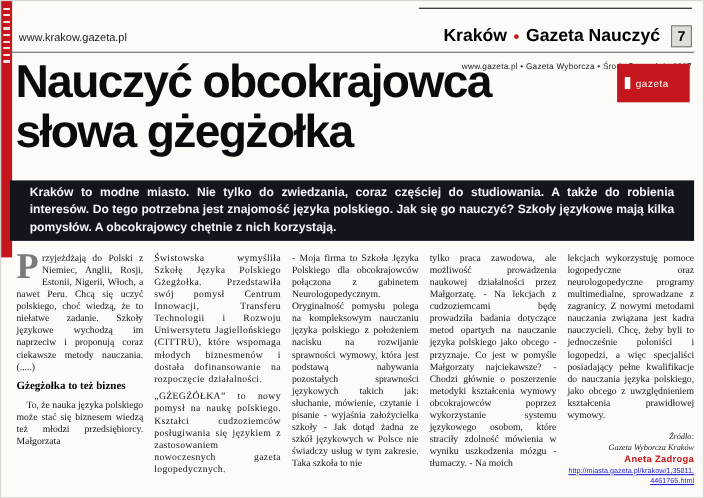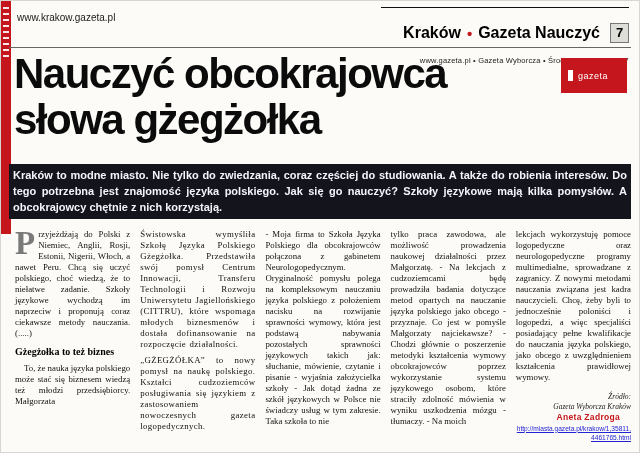--- a/index.html
+++ b/index.html
@@ -6,21 +6,21 @@
   html,body { width:640px; height:453px; }
   body { background:#e9e7e2; font-family:"Liberation Serif", serif; }
   .page { position:relative; width:640px; height:453px; background:#fcfbf7; overflow:hidden; border:1px solid #d8d6d0; }
 
   
   .red-strip { position:absolute; left:0; top:0; width:10px; height:233px; background:#c4161c; }
   .strip-marks { position:absolute; left:2px; top:6px; width:6px; height:52px;
     background:repeating-linear-gradient(to bottom, rgba(255,255,255,.9) 0 2px, rgba(255,255,255,0) 2px 6px); }
 
   
-  .site-url { position:absolute; left:16px; top:11px; font-family:"Liberation Sans",sans-serif; font-size:10px; color:#1a1a1a; }
+  .site-url { position:absolute; left:16px; top:28px; font-family:"Liberation Sans",sans-serif; font-size:10px; color:#1a1a1a; }
   .masthead { position:absolute; right:10px; top:6px; text-align:right; }
   .masthead-top-rule { position:absolute; right:10px; top:6px; width:248px; border-top:1.5px solid #111; }
   .masthead-line { display:flex; align-items:center; justify-content:flex-end; gap:6px; margin-top:16px;
     font-family:"Liberation Sans",sans-serif; font-weight:bold; font-size:16px; color:#000; }
   .bullet { color:#c4161c; font-size:15px; line-height:1; }
   .pagenum { display:inline-block; min-width:19px; height:20px; line-height:18px; text-align:center;
     background:#deded8; border:1px solid #777; font-size:13px; margin-left:4px; }
   .subline { font-family:"Liberation Sans",sans-serif; font-size:7.5px; color:#222; margin-top:13px; letter-spacing:.2px; }
   .header-rule { position:absolute; left:8px; right:8px; top:46px; border-top:1px solid #666; }
 
@@ -30,35 +30,35 @@
 
   
   .logo-box { position:absolute; right:12px; top:57px; width:66px; height:35px; background:#c4161c;
     display:flex; align-items:center; padding-left:7px; gap:5px; }
   .logo-mark { width:5px; height:11px; background:#fff; }
   .logo-text { color:#fff; font-family:"Liberation Sans",sans-serif; font-weight:normal; font-size:9px; letter-spacing:.5px; }
 
   
   .lead { position:absolute; left:8px; right:8px; top:163px; height:55px; background:#14141d;
     color:#f4f4ff; font-family:"Liberation Sans",sans-serif; font-weight:bold; font-size:11px;
-    line-height:15.8px; padding:4px 4px; text-align:justify; }
+    line-height:15.8px; padding:4px 18px; text-align:justify; }
 
   
   .columns { position:absolute; left:14px; right:8px; top:228px; bottom:5px; display:flex; gap:10px; }
   .col { flex:1; font-size:8.8px; line-height:11px; text-align:justify; color:#111; }
   .col p { margin-bottom:5px; }
   .col p.indent { text-indent:9px; }
   .col p.typewriter { letter-spacing:.35px; word-spacing:1px; }
   .dropcap { float:left; font-size:33px; line-height:29px; font-weight:bold; color:#7a7a7a; padding-right:3px; }
   .col h3 { font-size:10px; line-height:12px; margin:7px 0 5px; text-align:left; color:#000; }
 
   
   .footer { margin-top:9px; text-align:right; font-size:7.5px; line-height:9.5px; }
   .footer .src { font-style:italic; color:#222; }
-  .footer .author { color:#c4161c; font-weight:bold; font-size:8.5px; margin:2px 11px 1px;
+  .footer .author { color:#c4161c; font-weight:bold; font-size:8.5px; margin:2px 0 1px;
     font-family:"Liberation Sans",sans-serif; letter-spacing:.3px; }
   .footer .url { display:inline-block; color:#2323d6; text-decoration:underline; font-size:6.6px;
     word-break:break-all; cursor:pointer; font-family:"Liberation Sans",sans-serif; }
 </style>
 </head>
 <body>
 
 <div class="page">
 
   <div class="red-strip">

